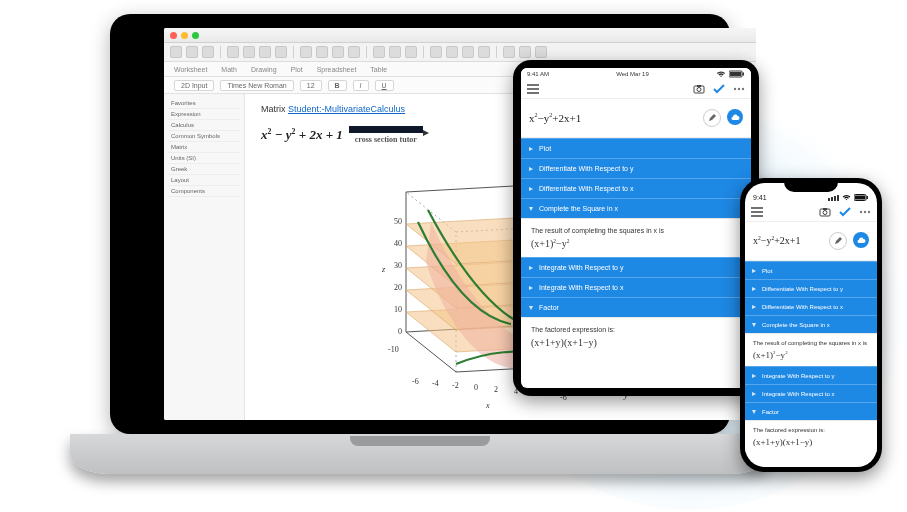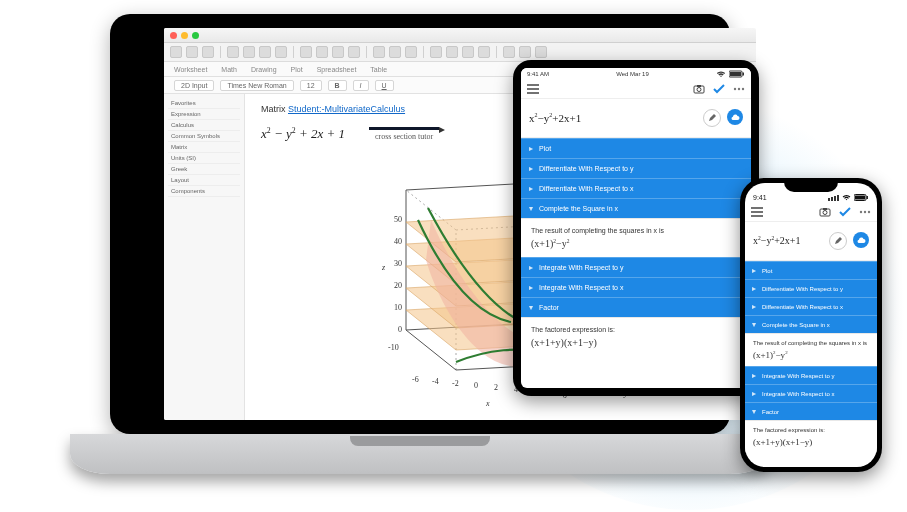--- a/index.html
+++ b/index.html
@@ -24,23 +24,23 @@
   .app-fmtbar{height:16px;background:#fbfbfb;border-bottom:1px solid #e2e2e2;display:flex;align-items:center;gap:6px;padding:0 10px;font-size:7px;color:#666;}
   .app-fmtbar .field{border:1px solid #d6d6d6;background:#fff;padding:1px 6px;border-radius:2px;}
 
   .app-body{display:flex;height:calc(100% - 62px);}
   .app-sidebar{width:72px;background:#f7f7f7;border-right:1px solid #e3e3e3;padding:4px;font-size:6px;color:#666;}
   .app-sidebar .sb-item{padding:2px 3px;border-bottom:1px solid #ededed;white-space:nowrap;overflow:hidden;text-overflow:ellipsis;}
   .app-doc{flex:1;overflow:auto;padding:10px 16px;}
   .doc-link{font-size:9px;}
   .doc-link a{color:#1168c9;text-decoration:underline;}
   .doc-link .lead{color:#333;text-decoration:none;}
-  .doc-eq{margin:12px 0 8px;font-family:'Times New Roman',serif;font-size:13px;font-style:italic;display:flex;align-items:center;gap:24px;}
+  .doc-eq{margin:12px 0 8px;font-family:'Times New Roman',serif;font-size:13px;font-style:italic;display:flex;align-items:center;gap:6px;font-weight:bold;}
   .doc-eq sup{font-size:.6em;font-style:normal;}
-  .doc-eq .arrowed{font-style:normal;font-size:8px;color:#555;border-top:3px solid #0f172a;padding:2px 6px 0;position:relative;}
+  .doc-eq .arrowed{font-style:normal;font-size:8px;color:#555;border-top:7px solid #0f172a;padding:2px 6px 0;position:relative;}
   .doc-eq .arrowed::after{content:"";position:absolute;right:-6px;top:-3px;border-left:6px solid #333;border-top:3px solid transparent;border-bottom:3px solid transparent;}
 
   .plot3d{width:330px;height:260px;margin:4px auto 0;}
 
   
   .tablet{position:absolute;left:513px;top:60px;width:246px;height:336px;background:#000;border-radius:18px;box-shadow:0 6px 18px rgba(0,0,0,.4);}
   .tablet-screen{position:absolute;left:8px;top:8px;right:8px;bottom:8px;background:#fff;border-radius:6px;overflow:hidden;display:flex;flex-direction:column;}
   .ipad-status{height:12px;background:#fff;display:flex;justify-content:space-between;align-items:center;font-size:6px;color:#333;padding:0 6px;}
   .ipad-status .right{display:flex;gap:3px;align-items:center;}
   .m-header{height:18px;background:#fff;border-bottom:1px solid #eee;display:flex;align-items:center;justify-content:space-between;padding:0 6px;}

